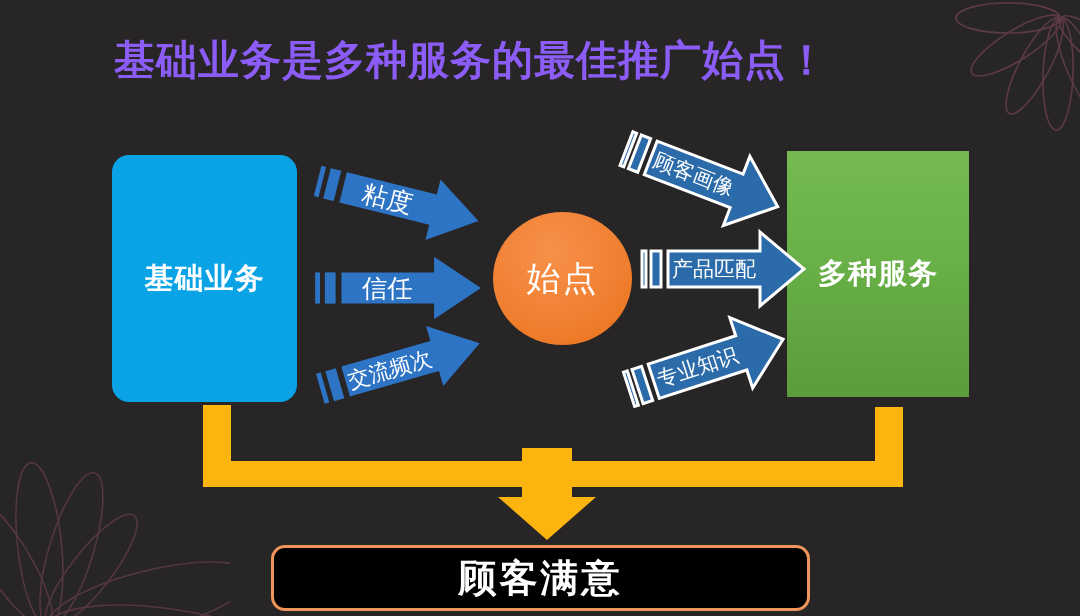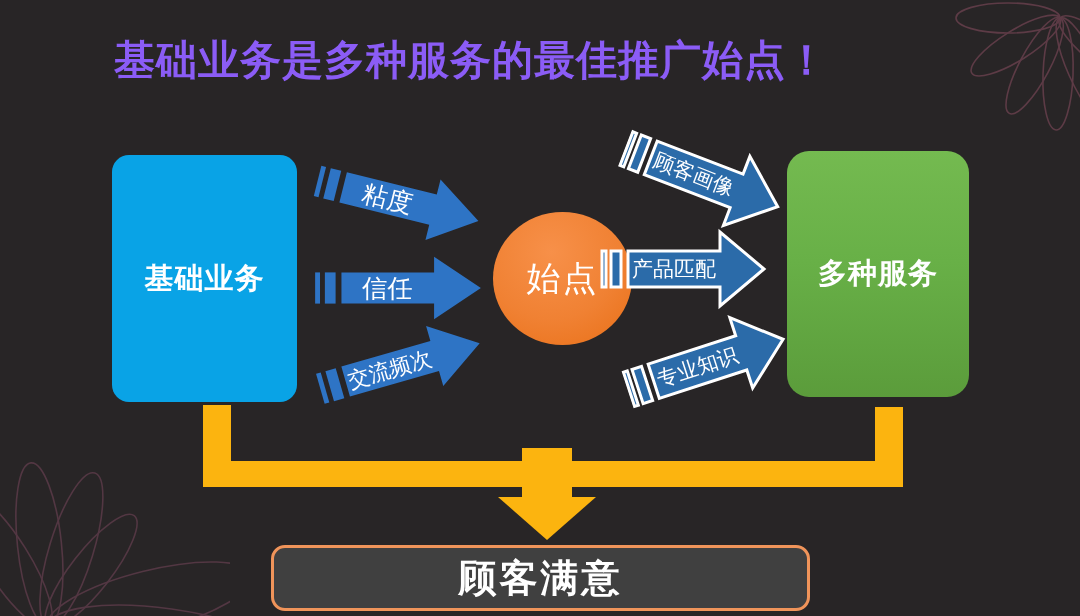--- a/index.html
+++ b/index.html
@@ -15,56 +15,56 @@
     font-size:41px;font-weight:700;color:#8b5cf6;letter-spacing:1px;
     white-space:nowrap;
   }
   
   .box{
     position:absolute;display:flex;align-items:center;justify-content:center;
     color:#fff;font-weight:700;font-size:29px;letter-spacing:1px;
   }
   .box-left{left:112px;top:155px;width:185px;height:247px;background:#09a3e6;border-radius:17px;}
   .box-right{left:787px;top:151px;width:182px;height:246px;
-    background:linear-gradient(180deg,#74ba50 0%,#68b047 45%,#5b9c3b 100%);border-radius:22px;}
+    background:linear-gradient(180deg,#74ba50 0%,#68b047 45%,#5b9c3b 100%);}
   
   .circle{
     position:absolute;left:493px;top:212px;width:139px;height:133px;
     border-radius:50%;
     background:radial-gradient(circle at 42% 30%,#f79049 0%,#f08133 55%,#e96f16 100%);
     display:flex;align-items:center;justify-content:center;
     color:#fff;font-size:34px;font-weight:400;letter-spacing:2px;
   }
   
   .arrow{position:absolute;}
   .arrow svg{display:block;}
   .arrow text{
     font-family:"Liberation Sans",sans-serif;fill:#ffffff;
   }
   .arrow-l1{left:312px;top:162px;transform:rotate(14deg);}
   .arrow-l2{left:312px;top:249px;}
   .arrow-l3{left:314px;top:327px;transform:rotate(-16deg);}
   .arrow-r1{left:619px;top:135px;transform:rotate(21deg);}
-  .arrow-r2{left:600px;top:226px;}
+  .arrow-r2{left:640px;top:226px;}
   .arrow-r3{left:623px;top:321px;transform:rotate(-18deg);}
   
   .conn{position:absolute;background:#fcb40f;}
   .conn-left-v{left:203px;top:405px;width:28px;height:82px;}
   .conn-right-v{left:875px;top:407px;width:28px;height:80px;}
   .conn-h{left:203px;top:461px;width:700px;height:26px;}
   .conn-stem{left:522px;top:448px;width:50px;height:49px;}
   .conn-head{
     position:absolute;left:498px;top:497px;width:0;height:0;
     border-left:49px solid transparent;border-right:49px solid transparent;
     border-top:43px solid #fcb40f;background:none;
   }
   
   .bottom-box{
     position:absolute;left:271px;top:545px;width:539px;height:66px;
-    background:#404040;border:3px solid #f0945a;border-radius:14px;
+    background:#000000;border:3px solid #f0945a;border-radius:14px;
     box-sizing:border-box;
     display:flex;align-items:center;justify-content:center;
     color:#fff;font-size:38px;font-weight:700;letter-spacing:3px;
   }
   
   .flower{position:absolute;pointer-events:none;}
   .flower-tr{left:935px;top:0;}
   .flower-bl{left:0;top:440px;}
 </style>
 </head>

